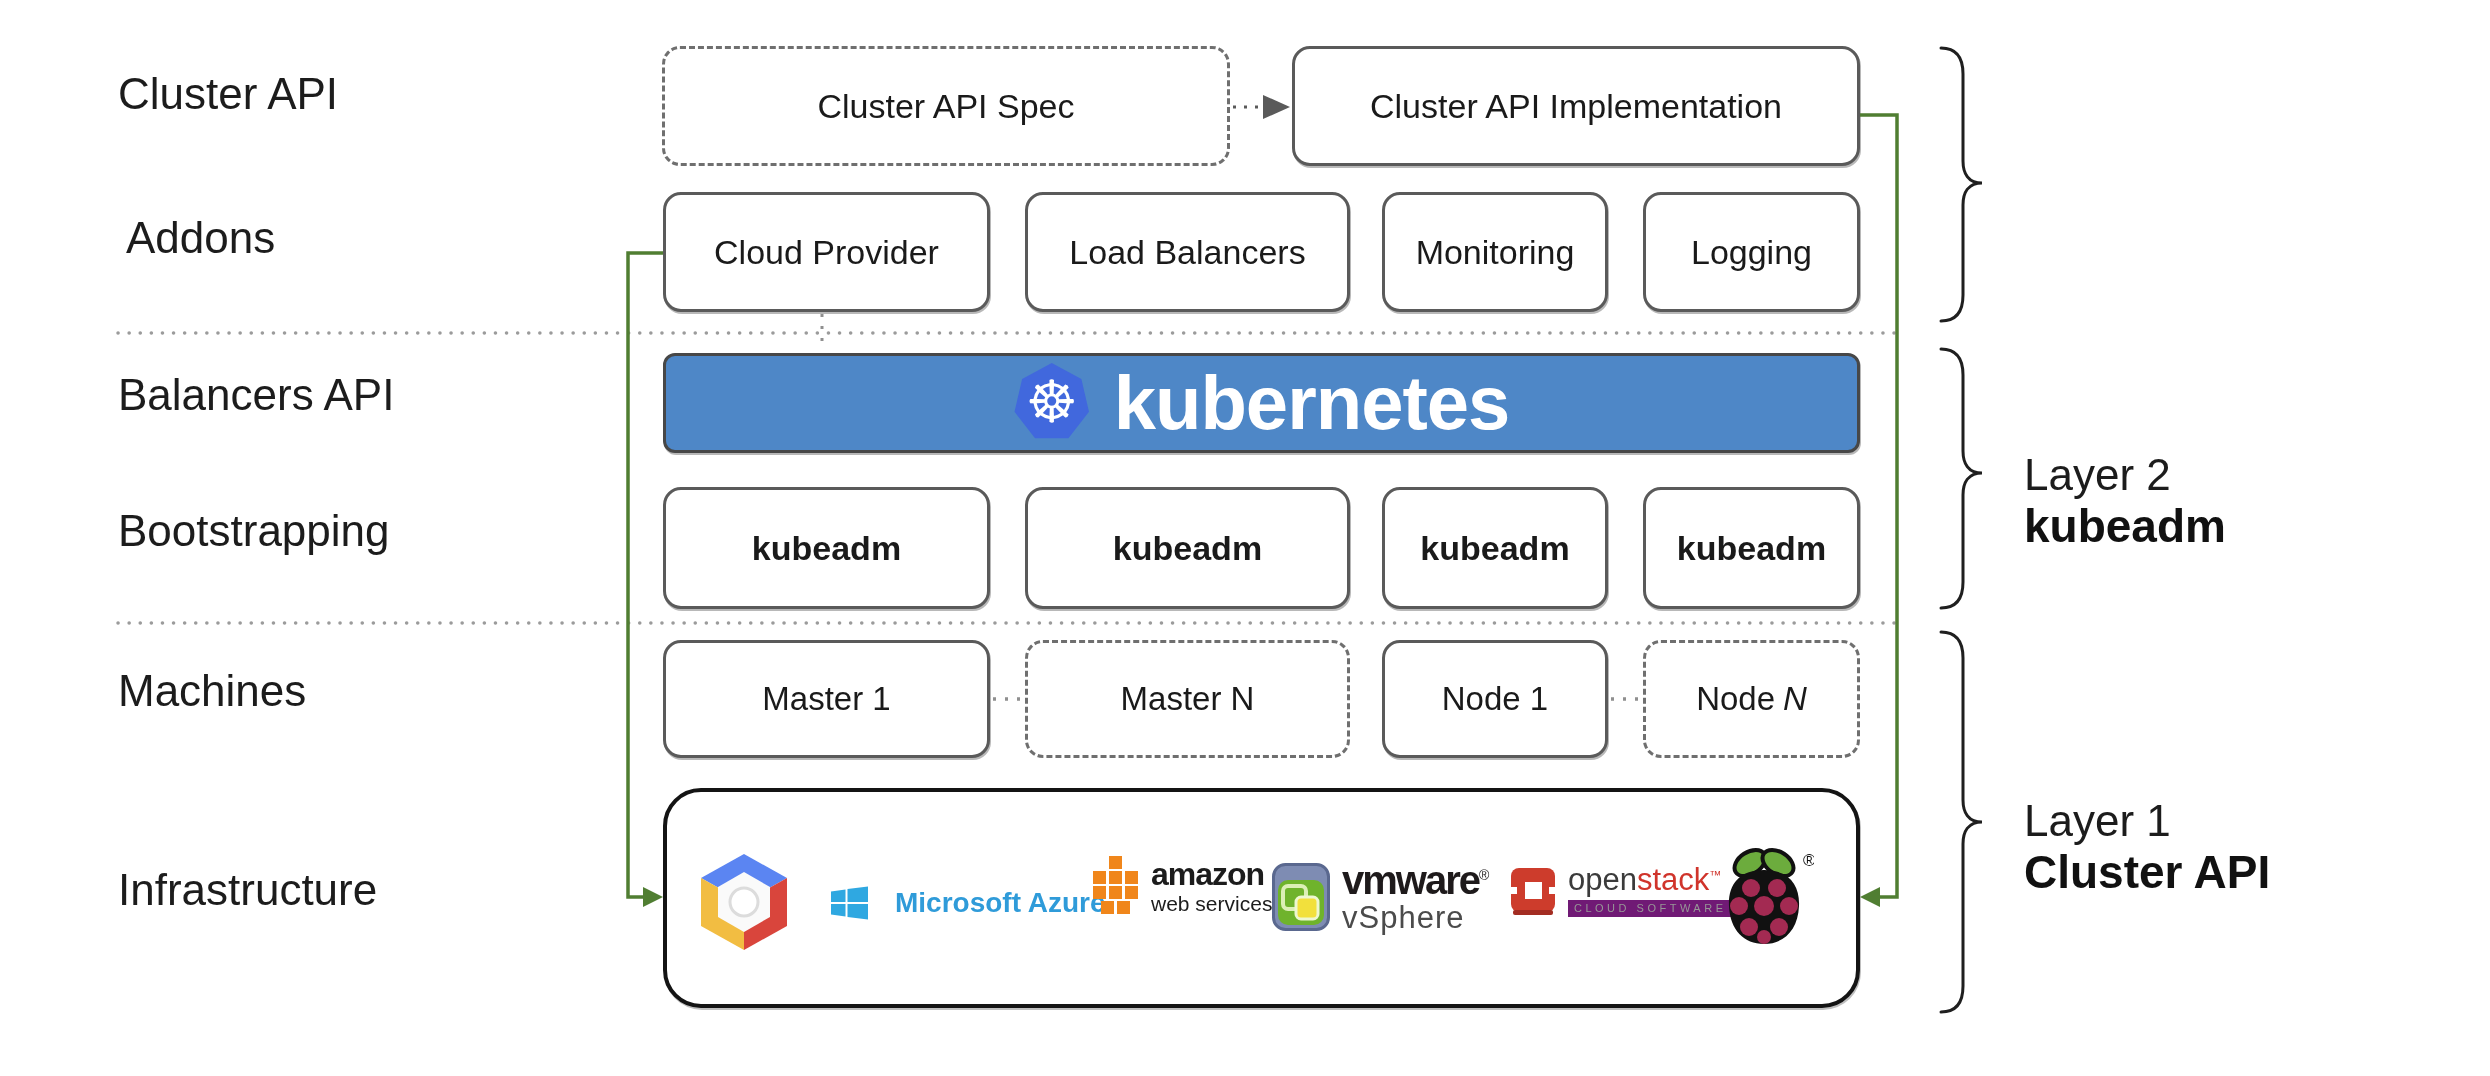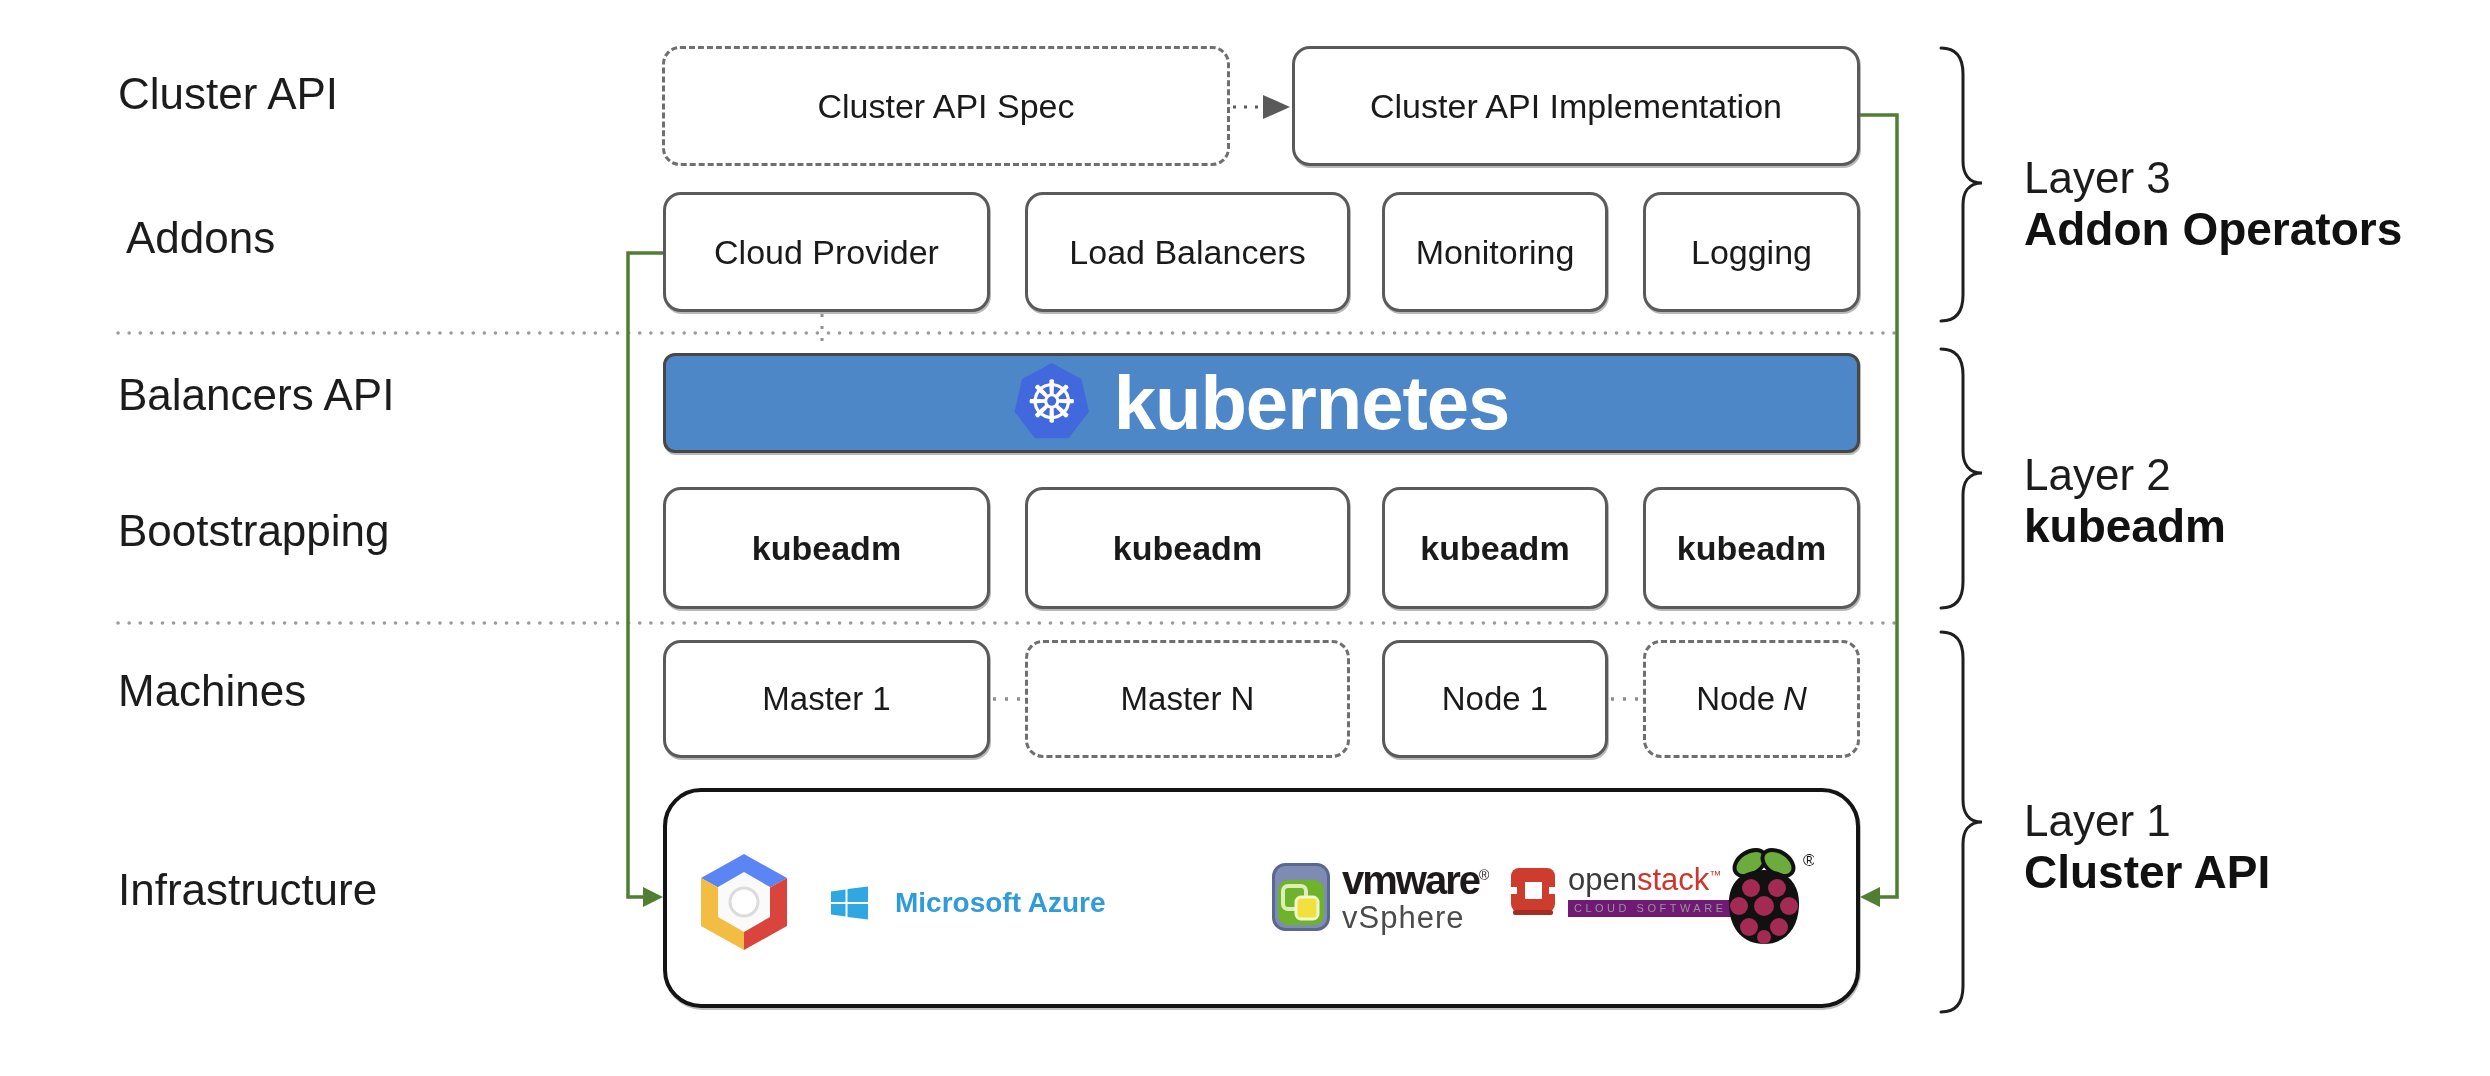--- a/index.html
+++ b/index.html
@@ -187,20 +187,39 @@
     <div class="logo-group" style="left:163px; top:94px;gap:17px;">
       <svg width="38" height="34" viewBox="0 0 38 34">
         <polygon points="1,5.4 15.5,3.4 15.5,16 1,16" fill="#2fa8e1"></polygon>
         <polygon points="17.5,3.1 38,0.5 38,16 17.5,16" fill="#2fa8e1"></polygon>
         <polygon points="1,18 15.5,18 15.5,30.6 1,28.6" fill="#2fa8e1"></polygon>
         <polygon points="17.5,18 38,18 38,33.5 17.5,30.9" fill="#2fa8e1"></polygon>
       </svg>
       <span class="azure-text">Microsoft Azure</span>
     </div>
 
+    <div class="logo-group" style="left:424px; top:64px;">
+      <svg width="50" height="60" viewBox="0 0 50 60">
+        <g fill="#f0861b">
+          <rect x="18" y="0" width="13" height="13"></rect>
+          <rect x="2" y="15" width="13" height="13"></rect>
+          <rect x="18" y="15" width="13" height="13"></rect>
+          <rect x="34" y="15" width="13" height="13"></rect>
+          <rect x="2" y="30" width="13" height="13"></rect>
+          <rect x="18" y="30" width="13" height="13"></rect>
+          <rect x="34" y="30" width="13" height="13"></rect>
+          <rect x="10" y="45" width="13" height="13"></rect>
+          <rect x="26" y="45" width="13" height="13"></rect>
+        </g>
+      </svg>
+      <div class="aws-text-col">
+        <div class="aws-line1">amazon</div>
+        <div class="aws-line2">web services</div>
+      </div>
+    </div>
 
     <div class="logo-group" style="left:605px; top:68px;">
       <svg width="58" height="68" viewBox="0 0 58 68">
         <rect x="1.5" y="1.5" width="55" height="65" rx="12" fill="#7e8cb3" stroke="#5a688f" stroke-width="3"></rect>
         <rect x="6" y="17" width="46" height="45" rx="10" fill="#6fb32c"></rect>
         <rect x="11" y="23" width="23" height="23" rx="5" fill="none" stroke="#dcefb6" stroke-width="4"></rect>
         <rect x="24" y="34" width="22" height="22" rx="5" fill="#f2e03c" stroke="#eef7d0" stroke-width="3"></rect>
       </svg>
       <div class="vmware-text-col">
         <div class="vmware-line1"><span>vmware</span><span class="vmware-reg">®</span></div>
@@ -235,24 +254,20 @@
           <circle cx="69" cy="66" r="9"></circle>
           <circle cx="29" cy="87" r="9"></circle>
           <circle cx="59" cy="87" r="9"></circle>
           <circle cx="44" cy="97" r="7"></circle>
         </g>
         <text x="83" y="26" font-size="17" fill="#111111">®</text>
       </svg>
     </div>
   </div>
 
-  <div class="layer-label" style="top:152px;">
-    <div class="layer-line1">Layer 3</div>
-    <div class="layer-line2">Addon Operators</div>
-  </div>
   <div class="layer-label" style="top:449px;">
     <div class="layer-line1">Layer 2</div>
     <div class="layer-line2">kubeadm</div>
   </div>
   <div class="layer-label" style="top:795px;">
     <div class="layer-line1">Layer 1</div>
     <div class="layer-line2">Cluster API</div>
   </div>
 
   <svg class="overlay">

